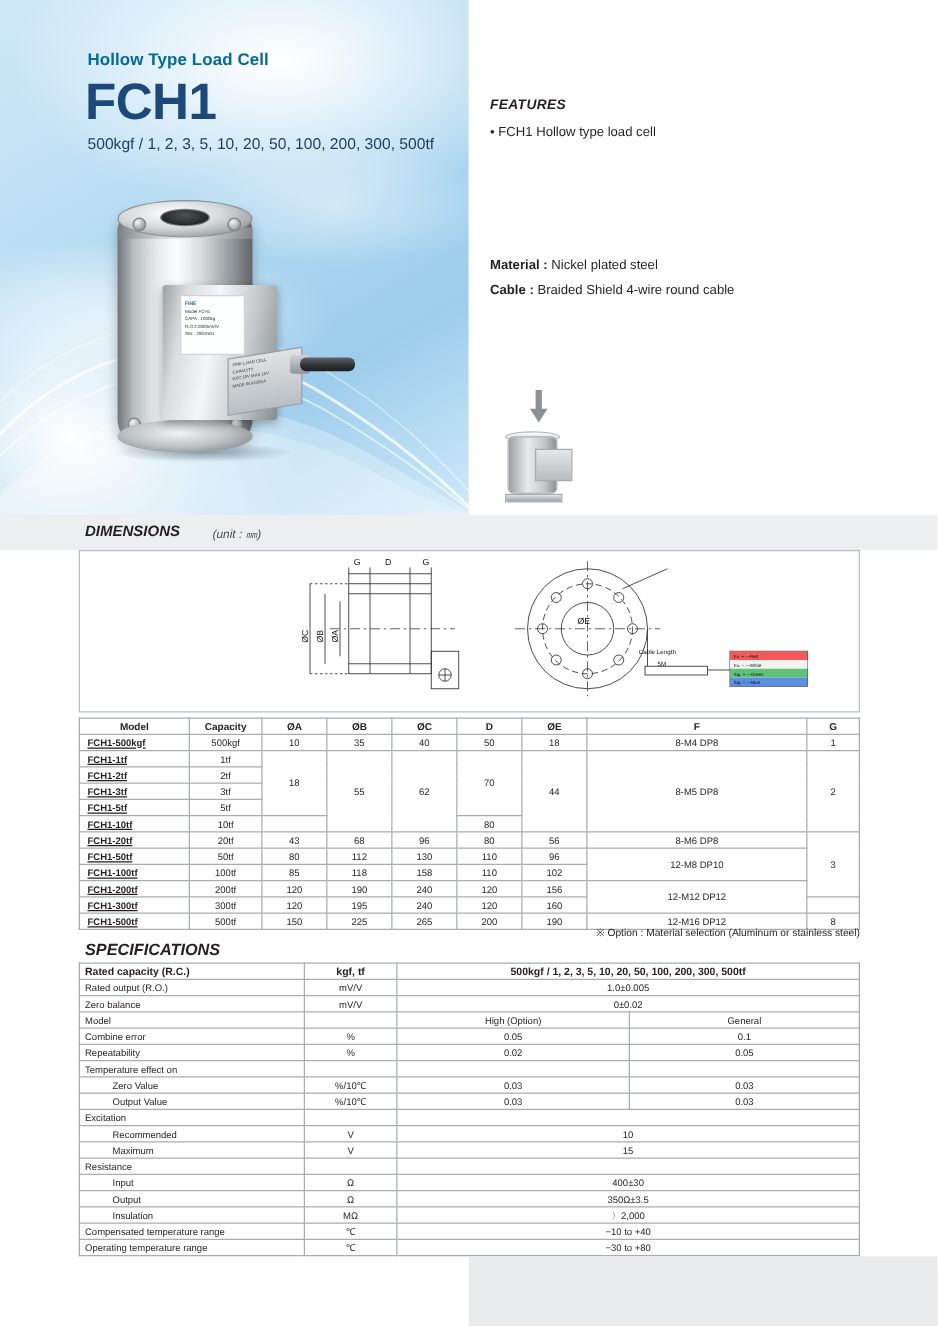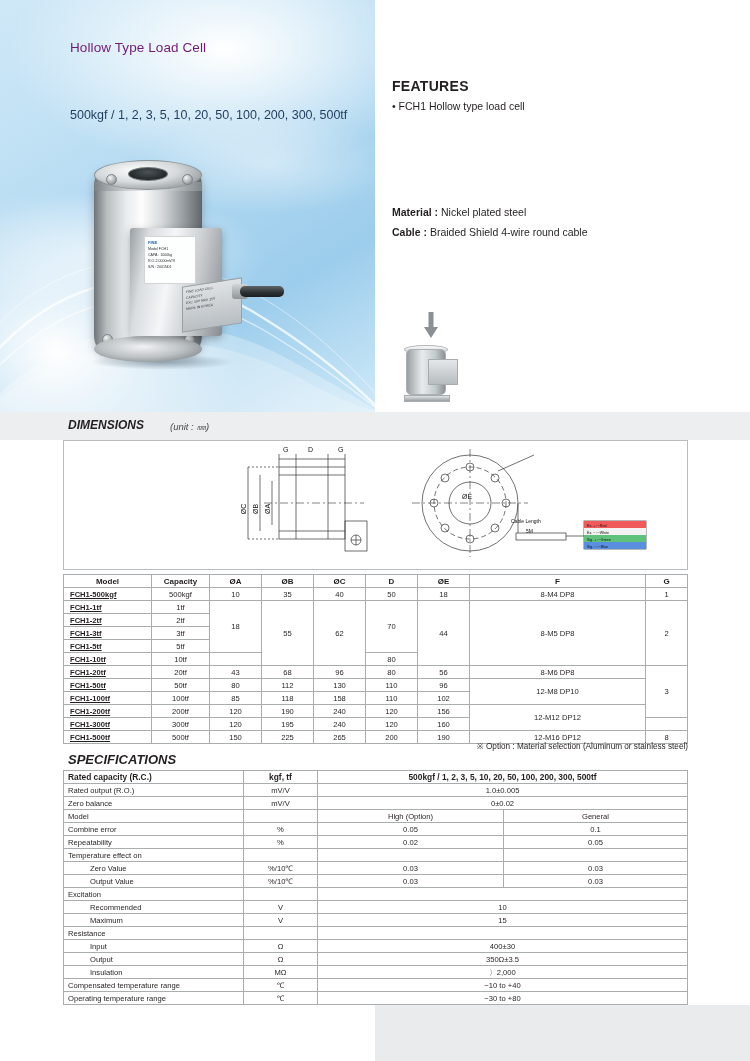--- a/index.html
+++ b/index.html
@@ -40,21 +40,21 @@
     overflow: hidden;
   }
   .hero-right {
     position: absolute;
     left: 375px; top: 0; width: 375px; height: 412px;
     background: #ffffff;
   }
 
   .kicker {
     position: absolute; left: 70px; top: 40px;
-    font-size: 13.5px; font-weight: normal; color: #701a75;
+    font-size: 13.5px; font-weight: bold; color: #0369a1;
     letter-spacing: .1px;
   }
   .model-title {
     position: absolute; left: 68px; top: 58px;
     font-size: 41px; font-weight: bold; color: #1b4a7a;
     letter-spacing: -0.5px;
     font-family: "Liberation Sans", sans-serif;
   }
   .capacity-line {
     position: absolute; left: 70px; top: 108px;
@@ -129,21 +129,21 @@
   }
   .photo-shadow {
     position: absolute; left: 18px; top: 196px; width: 145px; height: 16px;
     border-radius: 50%;
     background: radial-gradient(ellipse at 50% 50%, rgba(60,80,95,.45), rgba(60,80,95,0) 70%);
   }
 
   
   .features-h {
     position: absolute; left: 392px; top: 78px;
-    font-size: 14px; font-weight: bold; color: #231f20;
+    font-size: 11px; font-weight: bold; font-style: italic; color: #231f20;
     letter-spacing: .3px;
   }
   .features-li {
     position: absolute; left: 392px; top: 100px;
     font-size: 10.5px; color: #231f20;
   }
   .material-line {
     position: absolute; left: 392px; top: 206px;
     font-size: 10.5px; color: #231f20;
   }
@@ -258,20 +258,21 @@
         <path d="M-20,265 C70,165 170,158 260,208 C320,243 355,272 385,295" fill="none" stroke="#ffffff" stroke-width="1.4" opacity=".6"></path>
         <path d="M-20,225 C50,135 150,120 245,168 C305,200 345,240 380,278" fill="none" stroke="#ffffff" stroke-width="1" opacity=".5"></path>
         <path d="M-20,292 C80,190 190,185 290,240 C330,262 360,280 380,292 L-20,292 Z" fill="#ffffff" opacity=".28"></path>
         <path d="M-20,292 C90,205 200,205 300,258 C335,278 362,288 380,292 L-20,292 Z" fill="#ffffff" opacity=".22"></path>
       </svg>
     </div>
   </div>
   <div class="hero-right"></div>
 
   <div class="kicker">Hollow Type Load Cell</div>
+  <div class="model-title">FCH1</div>
   <div class="capacity-line">500kgf / 1, 2, 3, 5, 10, 20, 50, 100, 200, 300, 500tf</div>
 
   <div class="photo">
     <div class="photo-shadow"></div>
     <div class="cyl-body"></div>
     <div class="cyl-ring"></div>
     <div class="cyl-top"></div>
     <div class="cyl-hole"></div>
     <div class="bolt" style="left:34px; top:16px;"></div>
     <div class="bolt" style="left:110px; top:16px;"></div>

